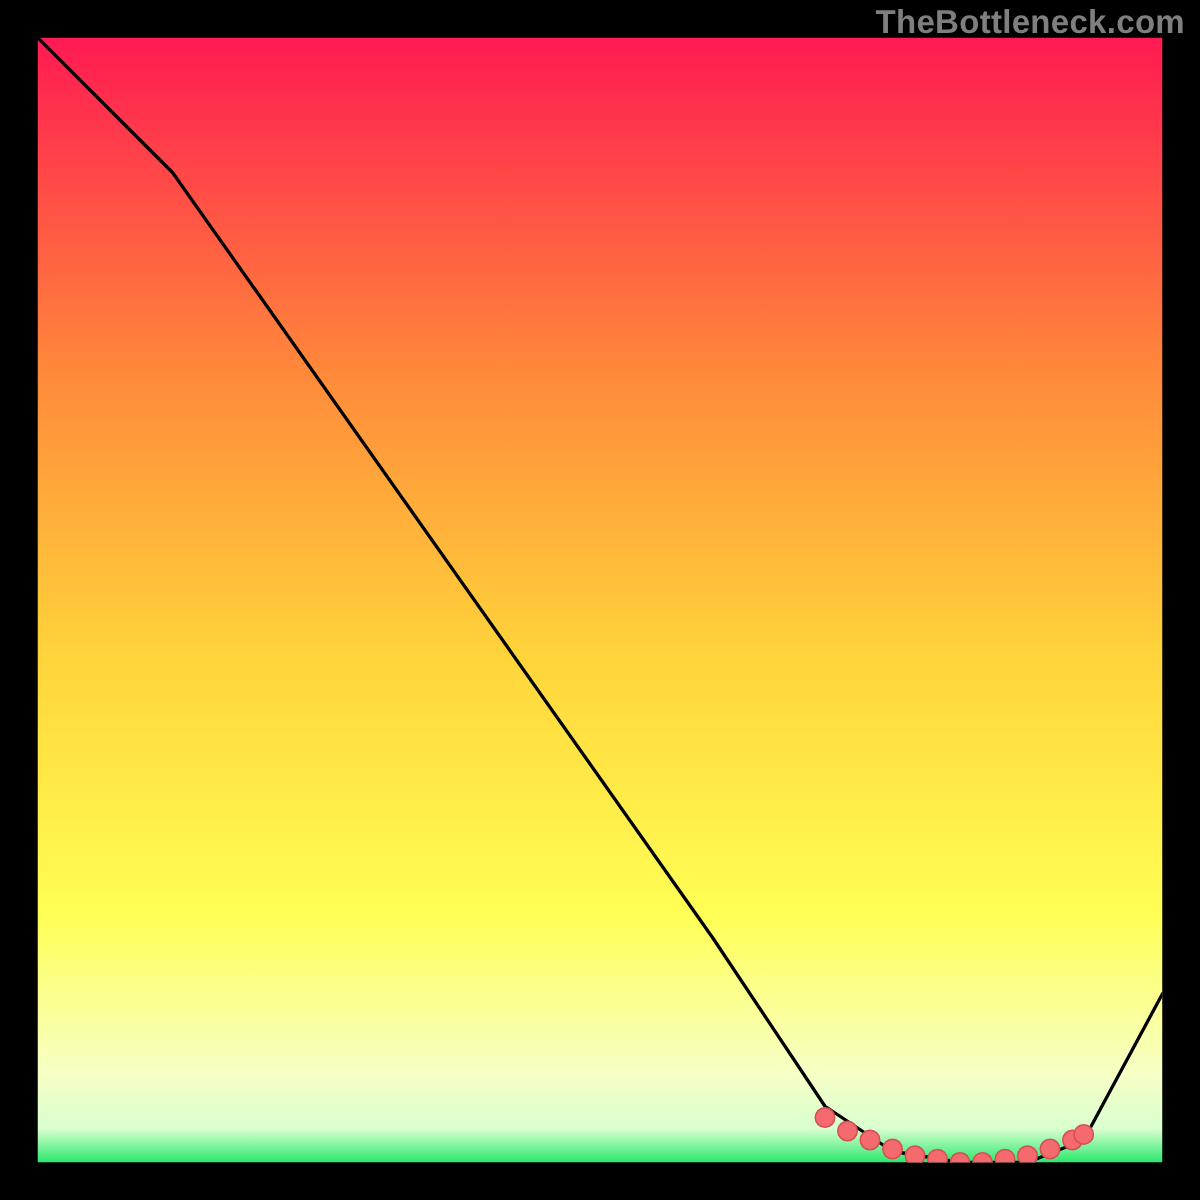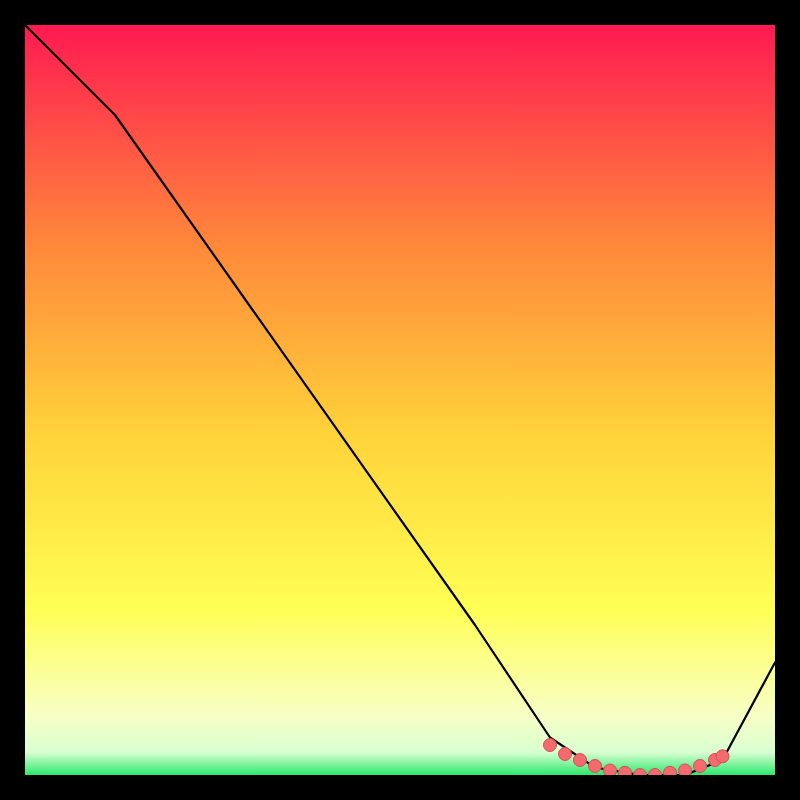--- a/index.html
+++ b/index.html
@@ -27,20 +27,21 @@
     top: 25px;
     width: 750px;
     height: 750px;
   }
   svg { display: block; }
 </style>
 </head>
 <body>
 
 <div class="stage">
+  <div class="watermark">TheBottleneck.com</div>
   <div class="plot">
     <svg id="chart-svg" width="750" height="750" viewBox="0 0 750 750" preserveAspectRatio="none">
       <defs>
         <linearGradient id="bg-grad" x1="0" y1="0" x2="0" y2="1">
           <stop id="g0" offset="0%" stop-color="#ff1a52"></stop>
           <stop id="g1" offset="30%" stop-color="#ff8a3a"></stop>
           <stop id="g2" offset="55%" stop-color="#ffd43a"></stop>
           <stop id="g3" offset="78%" stop-color="#ffff55"></stop>
           <stop id="g4" offset="92%" stop-color="#f7ffc5"></stop>
           <stop id="g5" offset="97%" stop-color="#d9ffd0"></stop>

